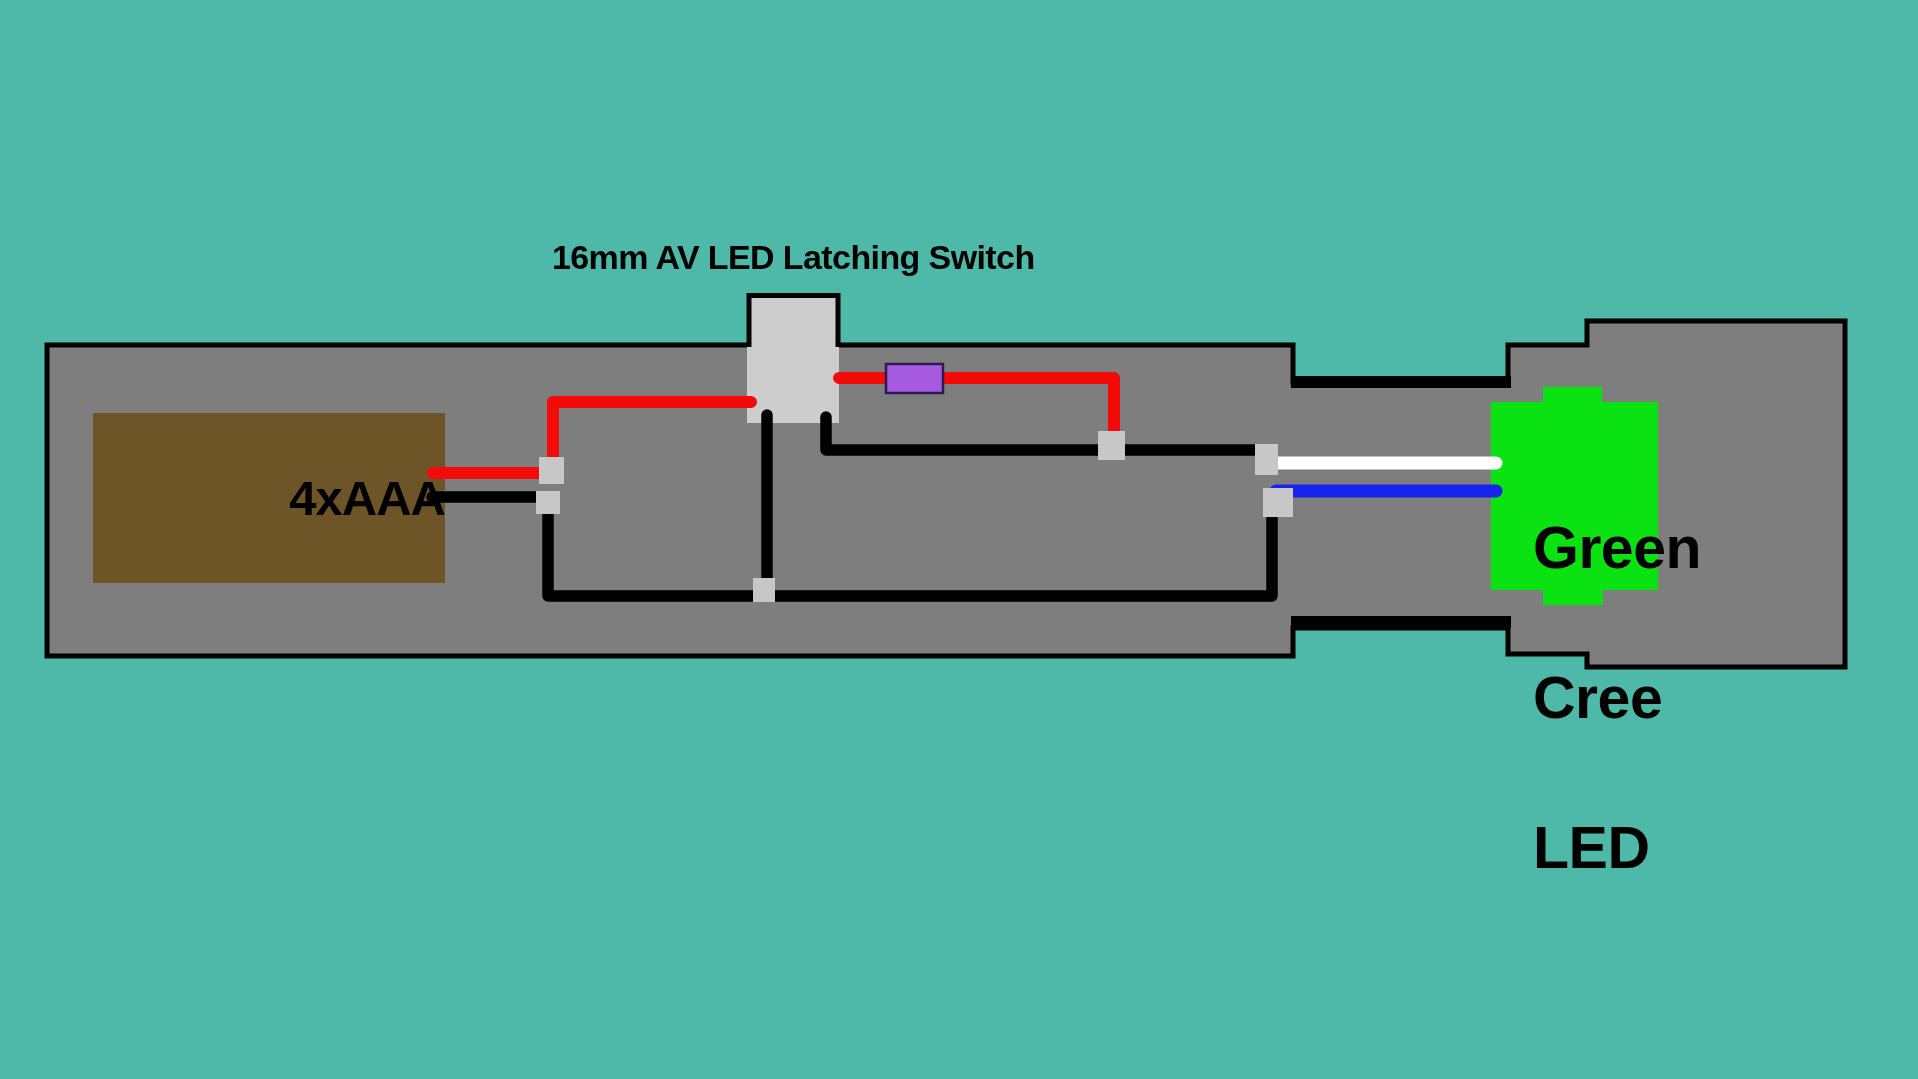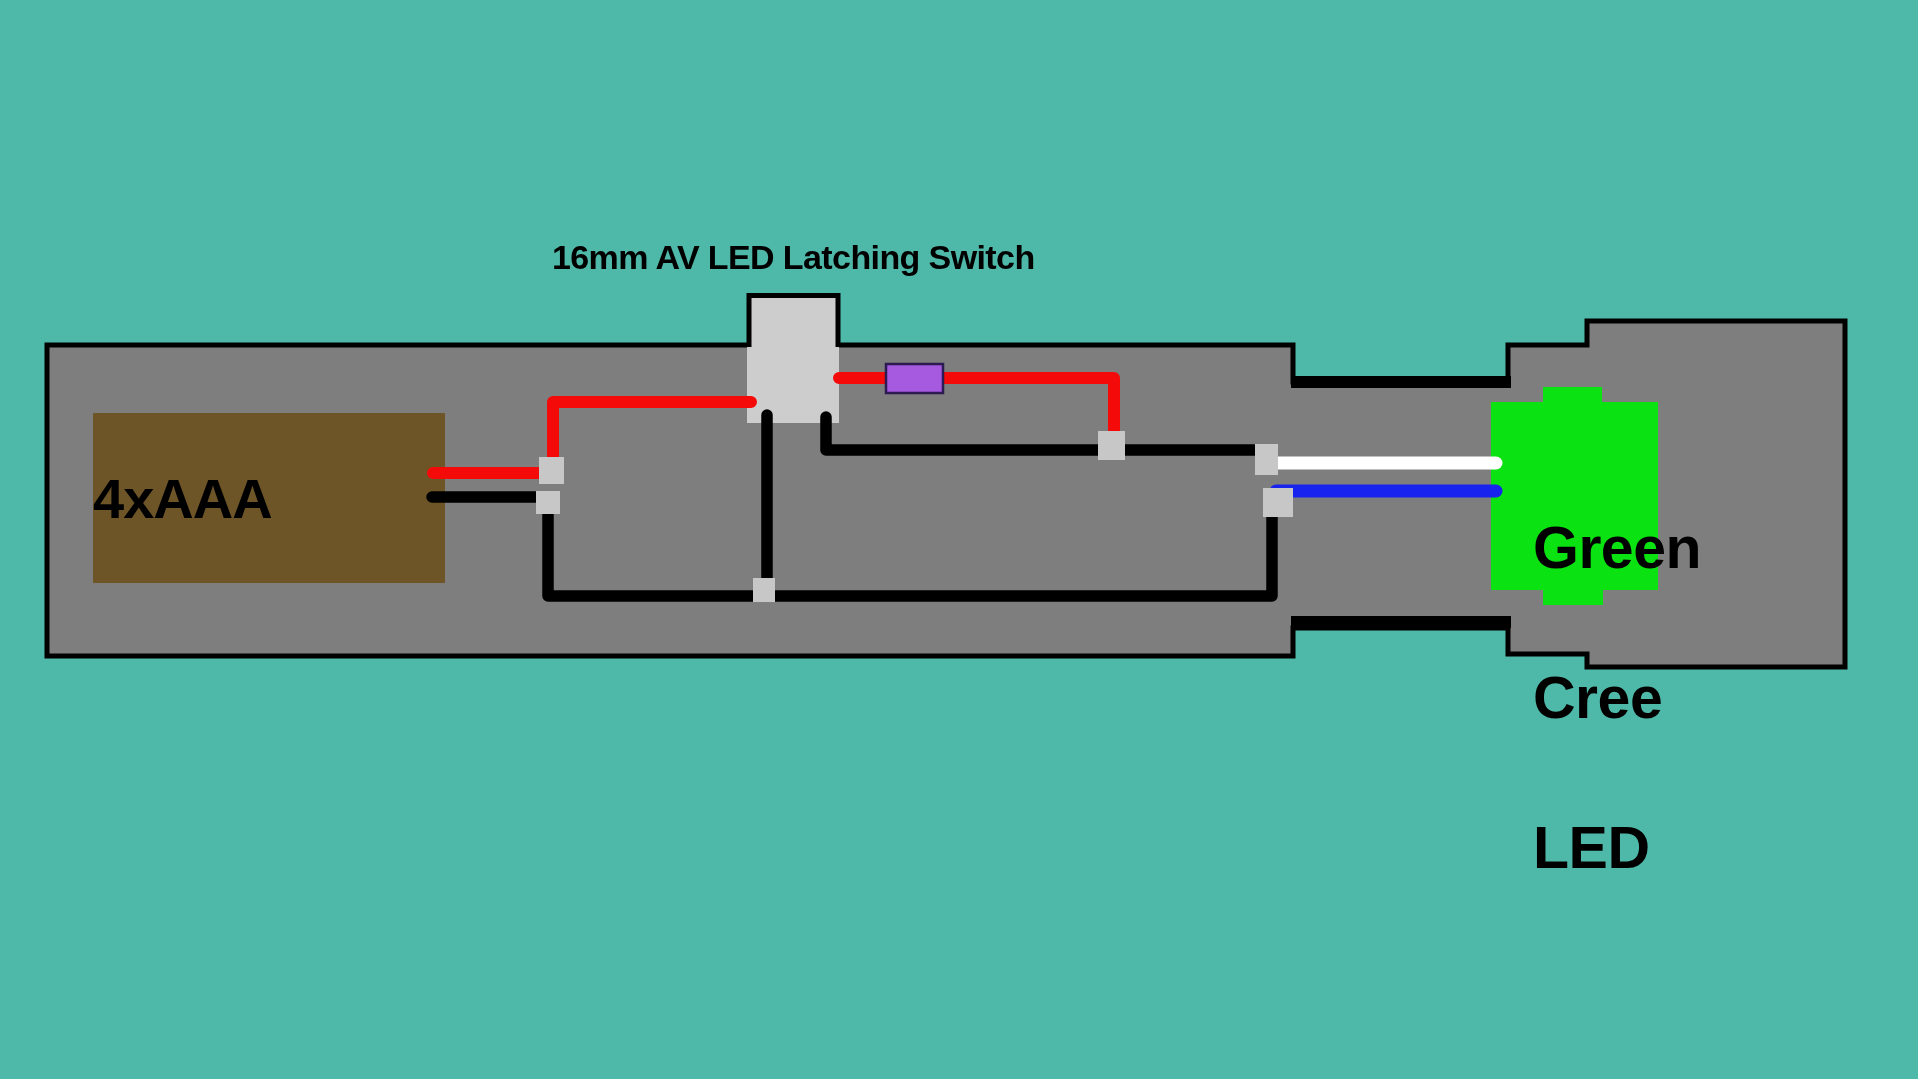--- a/index.html
+++ b/index.html
@@ -32,22 +32,22 @@
   .w-blue  { stroke: var(--c-wire_blue);  stroke-width: 13;   }
 
   
   .label { position: absolute; color: var(--c-text, #000); font-weight: bold; white-space: pre; }
   .title-label {
     left: 552px; top: 234px;
     font-size: 34px; line-height: 46px; letter-spacing: -0.6px;
   }
   .battery-label {
     left: 93px; top: 413px; width: 352px; height: 170px;
-    display: flex; align-items: center; justify-content: flex-start;
-    font-size: 56px; letter-spacing: -1px;
+    display: flex; align-items: center; justify-content: flex-end;
+    font-size: 49px; letter-spacing: -1px;
   }
   .led-label {
     left: 1509px; top: 423px;
     font-size: 59px; line-height: 50px; letter-spacing: -0.5px; margin-left: 24px;
   }
   .led-label div { height: 50px; }
 </style>
 </head>
 <body>
 

